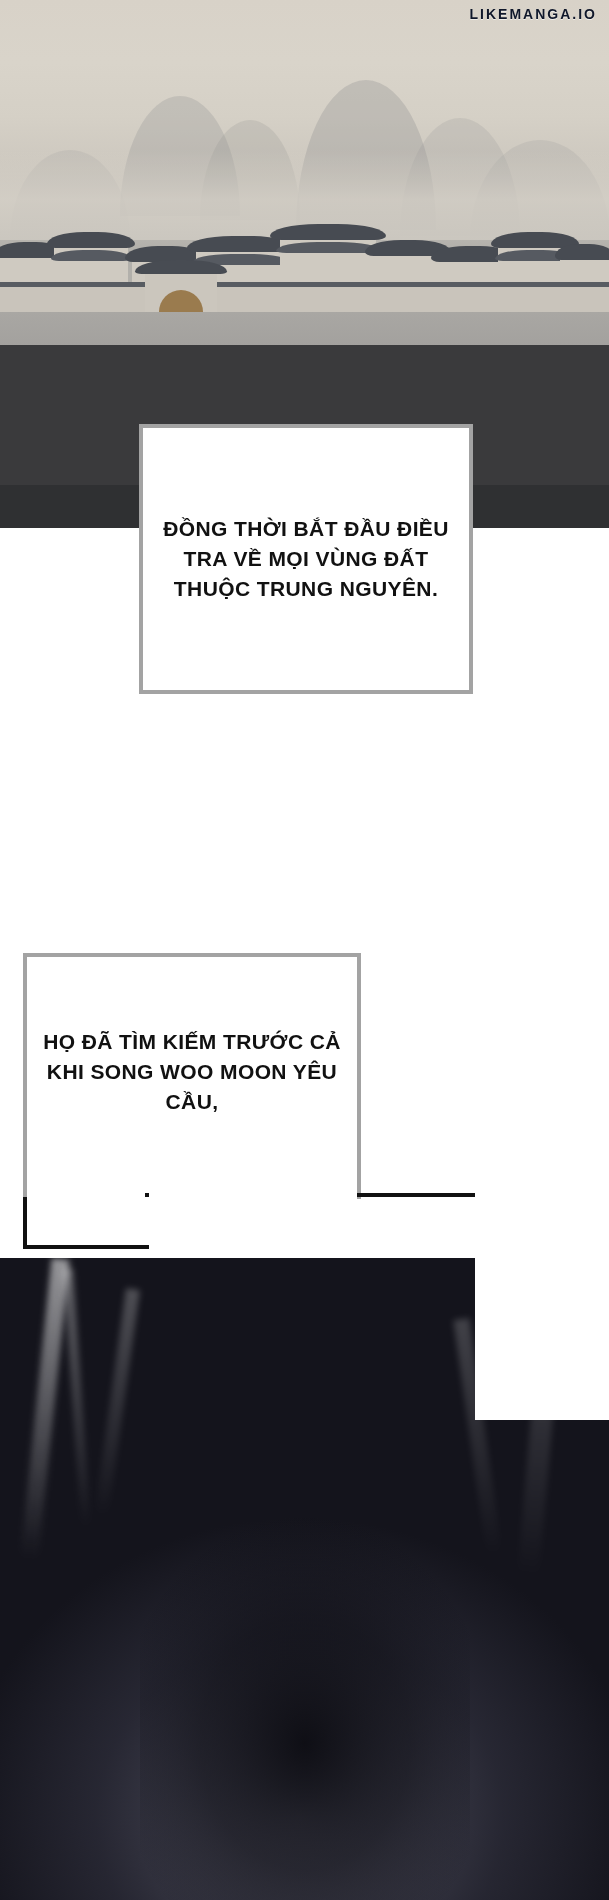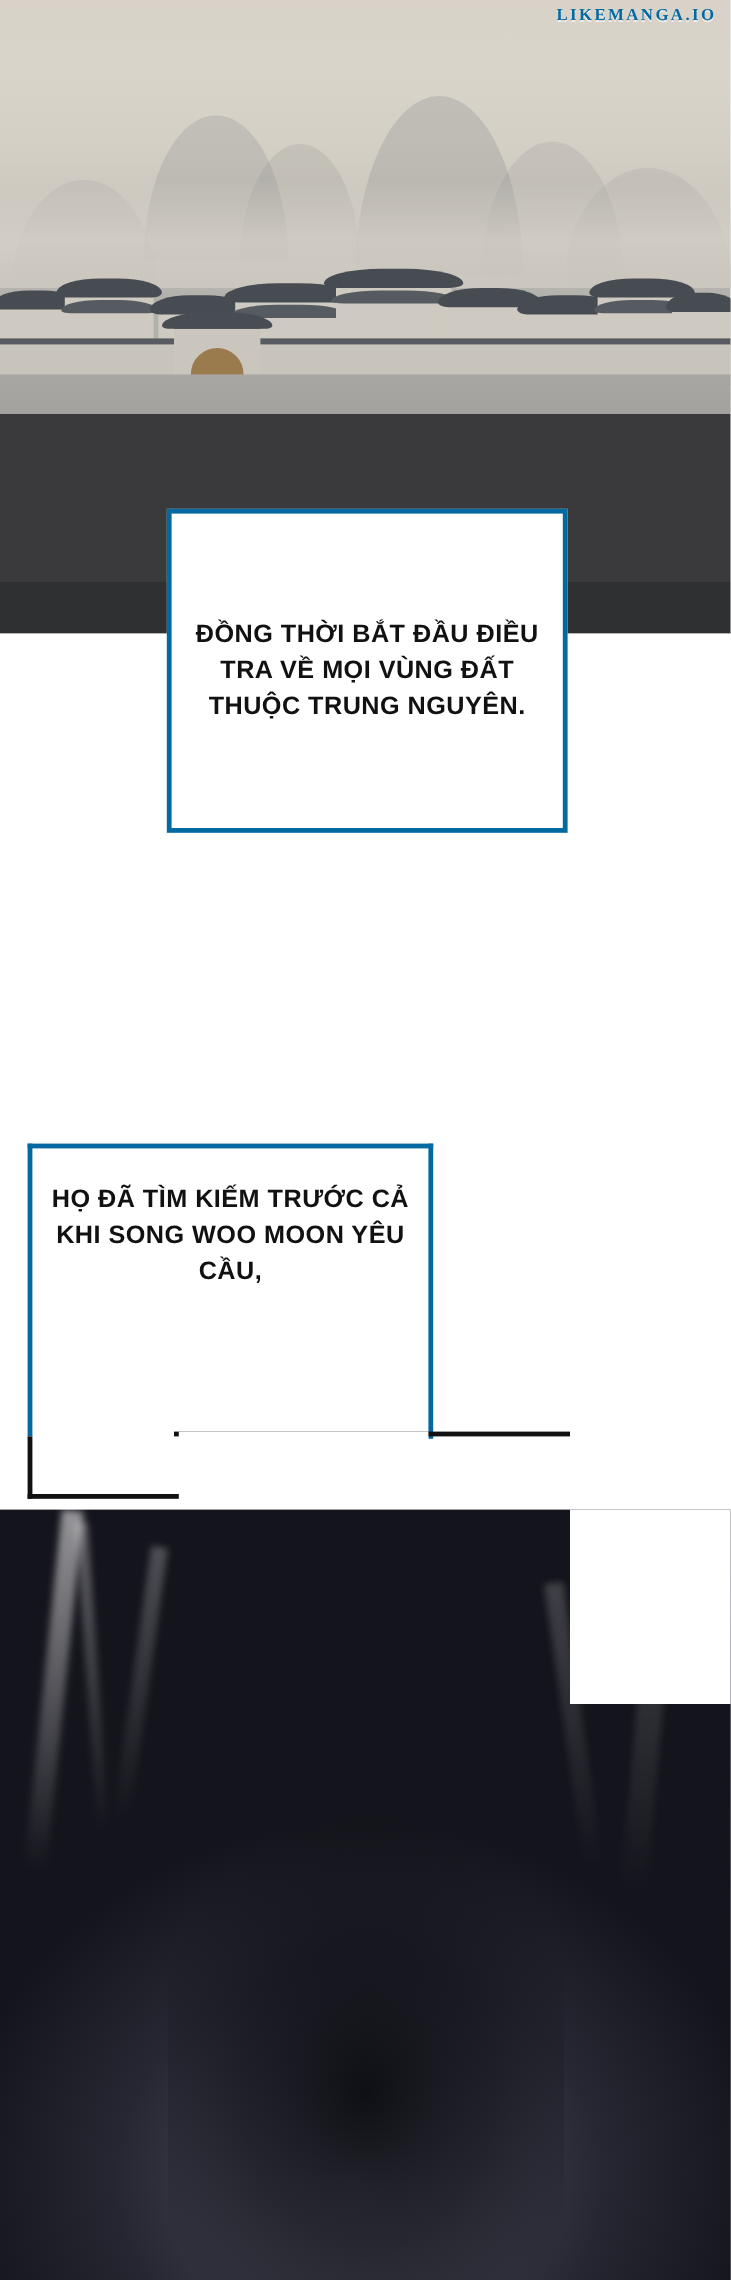--- a/index.html
+++ b/index.html
@@ -135,21 +135,21 @@
     position: absolute;
     left: 0; top: 528px;
     width: 609px; height: 410px;
     background: #ffffff;
   }
 
   
   .bubble {
     position: absolute;
     background: #ffffff;
-    border: 4px solid #0369a1;
+    border: 4px solid #a3a3a3;
     box-sizing: border-box;
     display: flex;
     align-items: center;
     justify-content: center;
     z-index: 6;
   }
   .bubble p {
     margin: 0;
     text-align: center;
     font-family: "Liberation Sans", sans-serif;
@@ -161,21 +161,21 @@
   }
   #bubble-1 {
     left: 139px; top: 424px;
     width: 334px; height: 270px;
   }
   #bubble-2 {
     left: 23px; top: 953px;
     width: 338px; height: 246px;
     border-bottom: none;
     align-items: flex-start;
-    padding-top: 28px;
+    padding-top: 70px;
   }
   #bubble-2-tail {
     position: absolute;
     left: 23px; top: 1197px;
     width: 126px; height: 52px;
     border-left: 4px solid #111111;
     border-bottom: 4px solid #111111;
     box-sizing: border-box;
     background: #ffffff;
     z-index: 7;
@@ -236,25 +236,25 @@
     width: 134px; height: 162px;
     background: #ffffff;
     z-index: 3;
   }
 
   
   .watermark {
     position: absolute;
     right: 12px; top: 6px;
     z-index: 20;
-    font-family: Liberation Serif, serif;
+    font-family: Liberation Sans, sans-serif;
     font-weight: 700;
     font-size: 14px;
     letter-spacing: 2px;
-    color: #0369a1;
+    color: #0f172a;
     text-shadow: 0 1px 0 rgba(255,255,255,0.6);
   }
 </style>
 </head>
 <body>
 
 <div class="page">
 
   <div class="watermark">LIKEMANGA.IO</div>
 

